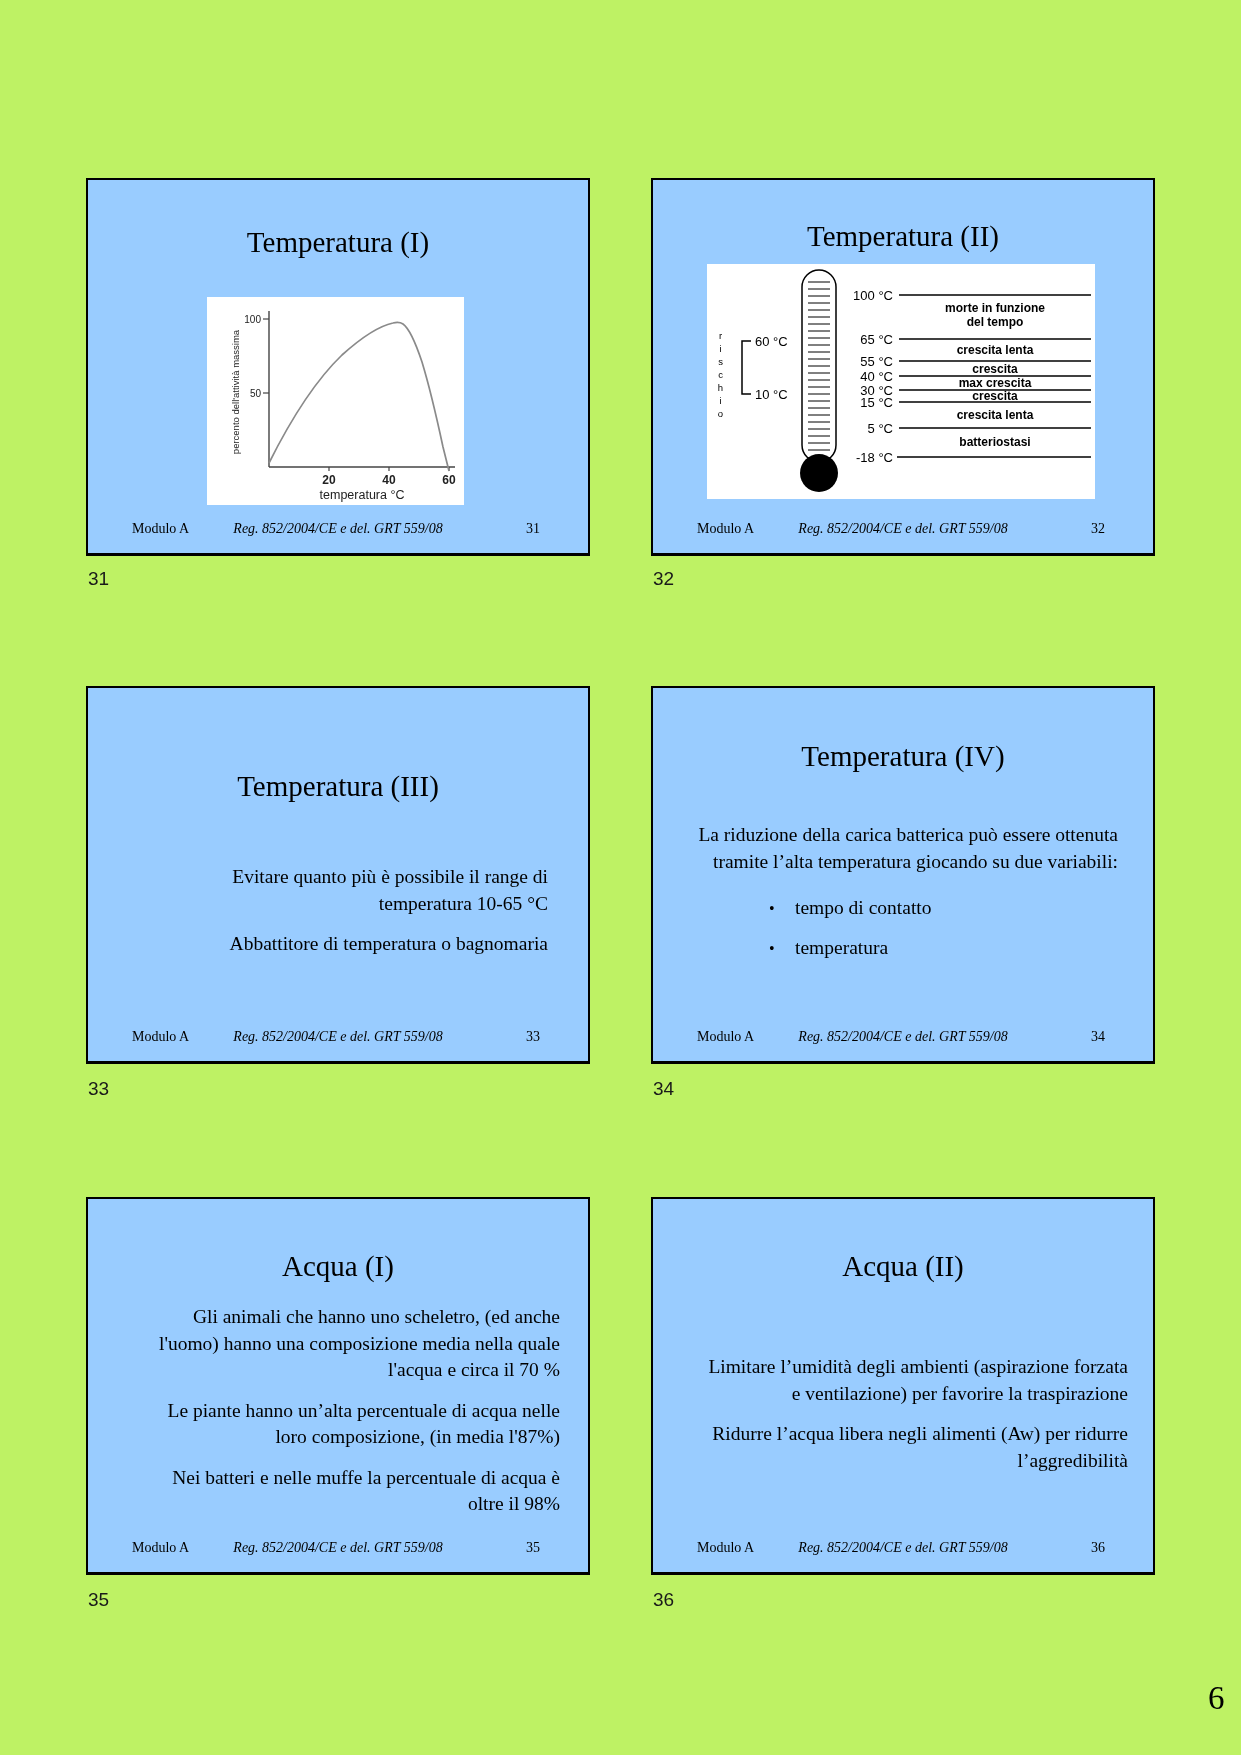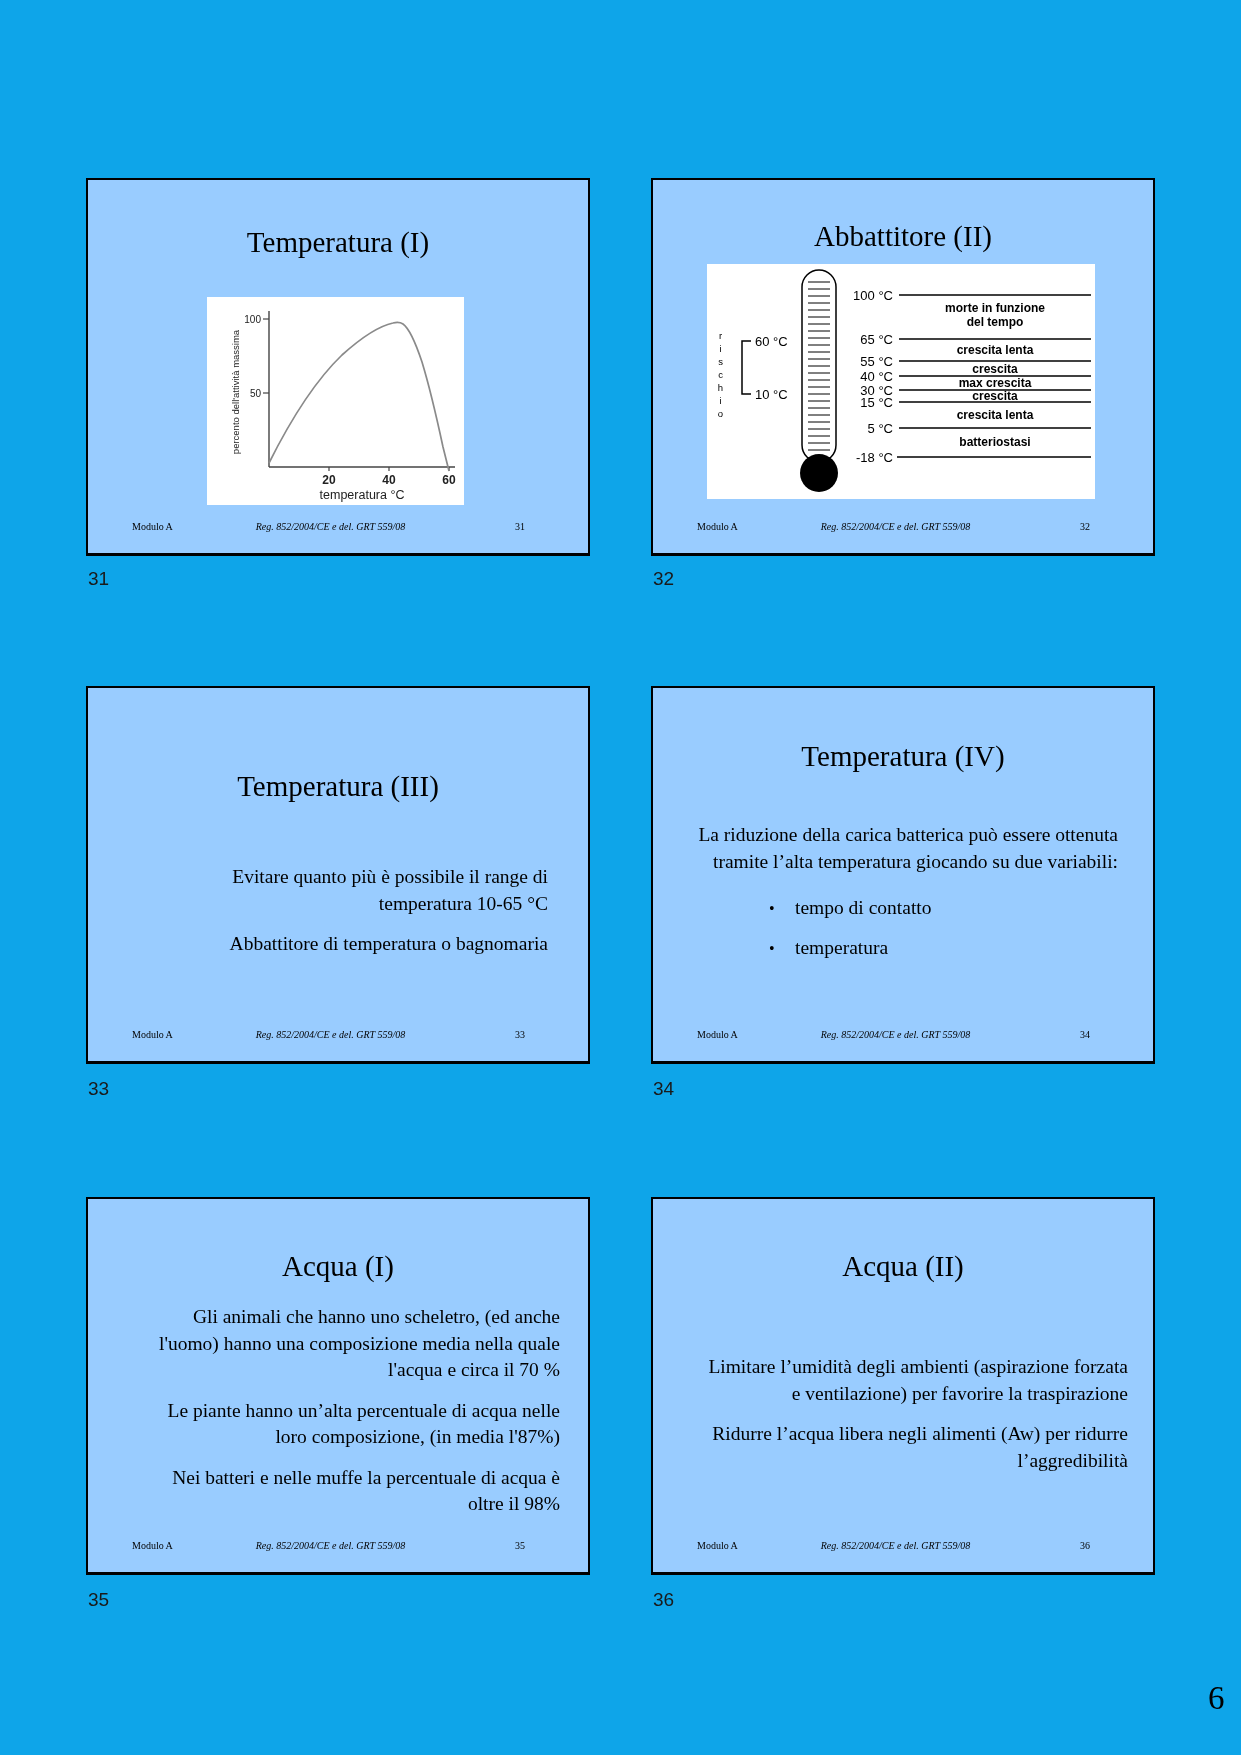--- a/index.html
+++ b/index.html
@@ -1,28 +1,28 @@
 <!DOCTYPE html>
 <html><head>
 <meta charset="utf-8">
 <style>
   html,body{margin:0;padding:0;background:#ffffff;}
-  .page{position:relative;width:1241px;height:1755px;background:#0ea5e9;overflow:hidden;
+  .page{position:relative;width:1241px;height:1755px;background:#bef264;overflow:hidden;
         font-family:"Liberation Serif",serif;}
   .slide{position:absolute;width:504px;height:378px;background:#99CCFF;
          border:2px solid #000;border-bottom-width:3px;box-sizing:border-box;}
   .slide-title{text-align:center;font-size:29px;color:#000;font-family:"Liberation Serif",serif;}
   .body-text{position:absolute;font-size:19.5px;line-height:1.36;color:#000;
              font-family:"Liberation Serif",serif;}
   .body-text p{margin:0 0 14px 0;text-align:right;}
   .bullets{margin-top:20px;margin-left:72px;}
   .bullet-row{margin-bottom:13px;}
   .bullet-dot{display:inline-block;width:26px;font-size:16px;}
-  .slide-footer{position:absolute;left:0;right:15px;bottom:18px;height:14px;
-                font-family:"Liberation Serif",serif;font-size:10px;color:#000;}
+  .slide-footer{position:absolute;left:0;right:0;bottom:18px;height:14px;
+                font-family:"Liberation Serif",serif;font-size:14px;color:#000;}
   .f-left{position:absolute;left:44px;top:0;}
   .f-center{display:block;text-align:center;font-style:italic;}
   .f-num{position:absolute;right:48px;top:0;}
   .under-label{position:absolute;font-family:"Liberation Sans",sans-serif;
                font-size:19px;color:#1a1a1a;}
   .chart-box{position:absolute;left:119px;top:117px;width:257px;height:208px;background:#fff;}
   .img-box{position:absolute;left:54px;top:84px;width:388px;height:235px;background:#fff;}
   .chart-box svg text{font-family:"Liberation Sans",sans-serif;fill:#222;}
   .img-box svg text{font-family:"Liberation Sans",sans-serif;fill:#000;}
   .ytick{font-size:10px;}
@@ -66,21 +66,21 @@
     </div>
     <div class="slide-footer">
       <span class="f-left">Modulo A</span>
       <span class="f-center">Reg. 852/2004/CE e del. GRT 559/08</span>
       <span class="f-num">31</span>
     </div>
   </div>
   <div class="under-label" style="left:88px;top:568px;">31</div>
 
   <div class="slide" style="left:651px;top:178px;">
-    <div class="slide-title" style="margin-top:40px;">Abbattitore (II)</div>
+    <div class="slide-title" style="margin-top:40px;">Temperatura (II)</div>
     <div class="img-box">
       <svg width="388" height="235" viewBox="0 0 388 235">
 
         <rect x="95" y="6" width="34" height="192" rx="17" fill="#fff" stroke="#000" stroke-width="1.5"></rect>
         <g stroke="#000" stroke-width="1">
           <line x1="101" y1="18" x2="123" y2="18"></line>
             <line x1="101" y1="25" x2="123" y2="25"></line>
           <line x1="101" y1="32" x2="123" y2="32"></line>
             <line x1="101" y1="39" x2="123" y2="39"></line>
           <line x1="101" y1="46" x2="123" y2="46"></line>

